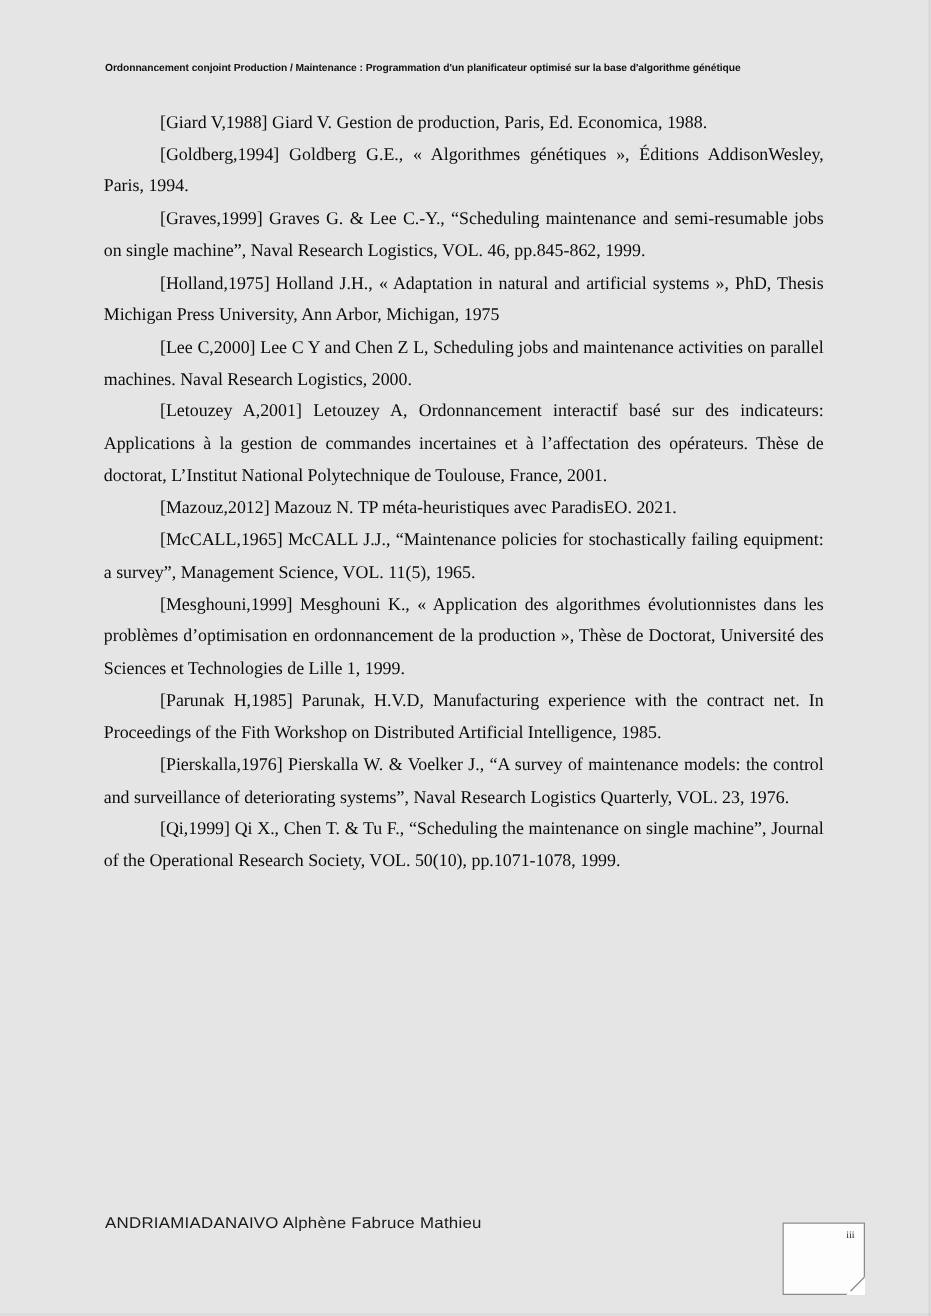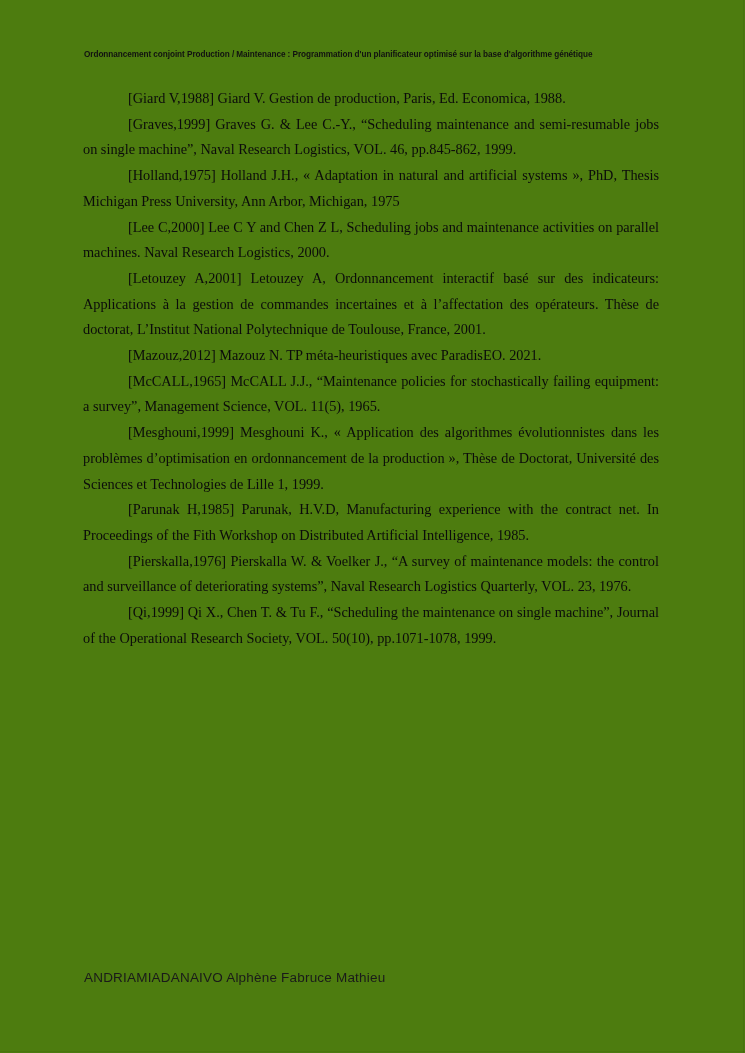--- a/index.html
+++ b/index.html
@@ -7,21 +7,21 @@
     padding: 0;
     background: #c8c8c8;
   }
   body {
     font-family: "Liberation Serif", serif;
   }
   .page {
     position: relative;
     width: 745px;
     height: 1053px;
-    background: #4d7c0f;
+    background: #e5e5e5;
     overflow: hidden;
     box-sizing: border-box;
   }
   .page-inner {
     position: absolute;
     left: 0;
     top: 0;
     width: 745px;
     height: 1053px;
   }
@@ -123,31 +123,37 @@
 </head>
 <body>
 
 <div class="page">
   <div class="page-inner">
 
     <div class="header">Ordonnancement conjoint Production / Maintenance : Programmation d'un planificateur optimisé sur la base d'algorithme génétique</div>
 
     <div class="body-text">
       <p>[Giard V,1988] Giard V. Gestion de production, Paris, Ed. Economica, 1988.</p>
+      <p>[Goldberg,1994] Goldberg G.E., « Algorithmes génétiques », Éditions AddisonWesley, Paris, 1994.</p>
       <p>[Graves,1999] Graves G. &amp; Lee C.-Y., “Scheduling maintenance and semi-resumable jobs on single machine”, Naval Research Logistics, VOL. 46, pp.845-862, 1999.</p>
       <p>[Holland,1975] Holland J.H., « Adaptation in natural and artificial systems », PhD, Thesis Michigan Press University, Ann Arbor, Michigan, 1975</p>
       <p>[Lee C,2000] Lee C Y and Chen Z L, Scheduling jobs and maintenance activities on parallel machines. Naval Research Logistics, 2000.</p>
       <p>[Letouzey A,2001] Letouzey A, Ordonnancement interactif basé sur des indicateurs: Applications à la gestion de commandes incertaines et à l’affectation des opérateurs. Thèse de doctorat, L’Institut National Polytechnique de Toulouse, France, 2001.</p>
       <p>[Mazouz,2012] Mazouz N. TP méta-heuristiques avec ParadisEO. 2021.</p>
       <p>[McCALL,1965] McCALL J.J., “Maintenance policies for stochastically failing equipment: a survey”, Management Science, VOL. 11(5), 1965.</p>
       <p>[Mesghouni,1999] Mesghouni K., « Application des algorithmes évolutionnistes dans les problèmes d’optimisation en ordonnancement de la production », Thèse de Doctorat, Université des Sciences et Technologies de Lille 1, 1999.</p>
       <p>[Parunak H,1985] Parunak, H.V.D, Manufacturing experience with the contract net. In Proceedings of the Fith Workshop on Distributed Artificial Intelligence, 1985.</p>
       <p>[Pierskalla,1976] Pierskalla W. &amp; Voelker J., “A survey of maintenance models: the control and surveillance of deteriorating systems”, Naval Research Logistics Quarterly, VOL. 23, 1976.</p>
       <p>[Qi,1999] Qi X., Chen T. &amp; Tu F., “Scheduling the maintenance on single machine”, Journal of the Operational Research Society, VOL. 50(10), pp.1071-1078, 1999.</p>
     </div>
 
     <div class="footer-name">ANDRIAMIADANAIVO Alphène Fabruce Mathieu</div>
 
+    <div class="page-corner">
+      <div class="page-num">iii</div>
+      <div class="fold"></div>
+      <div class="fold-line"></div>
+    </div>
 
   </div>
   <div class="page-shadow-right"></div>
   <div class="page-shadow-bottom"></div>
 </div>
 
 </body></html>

